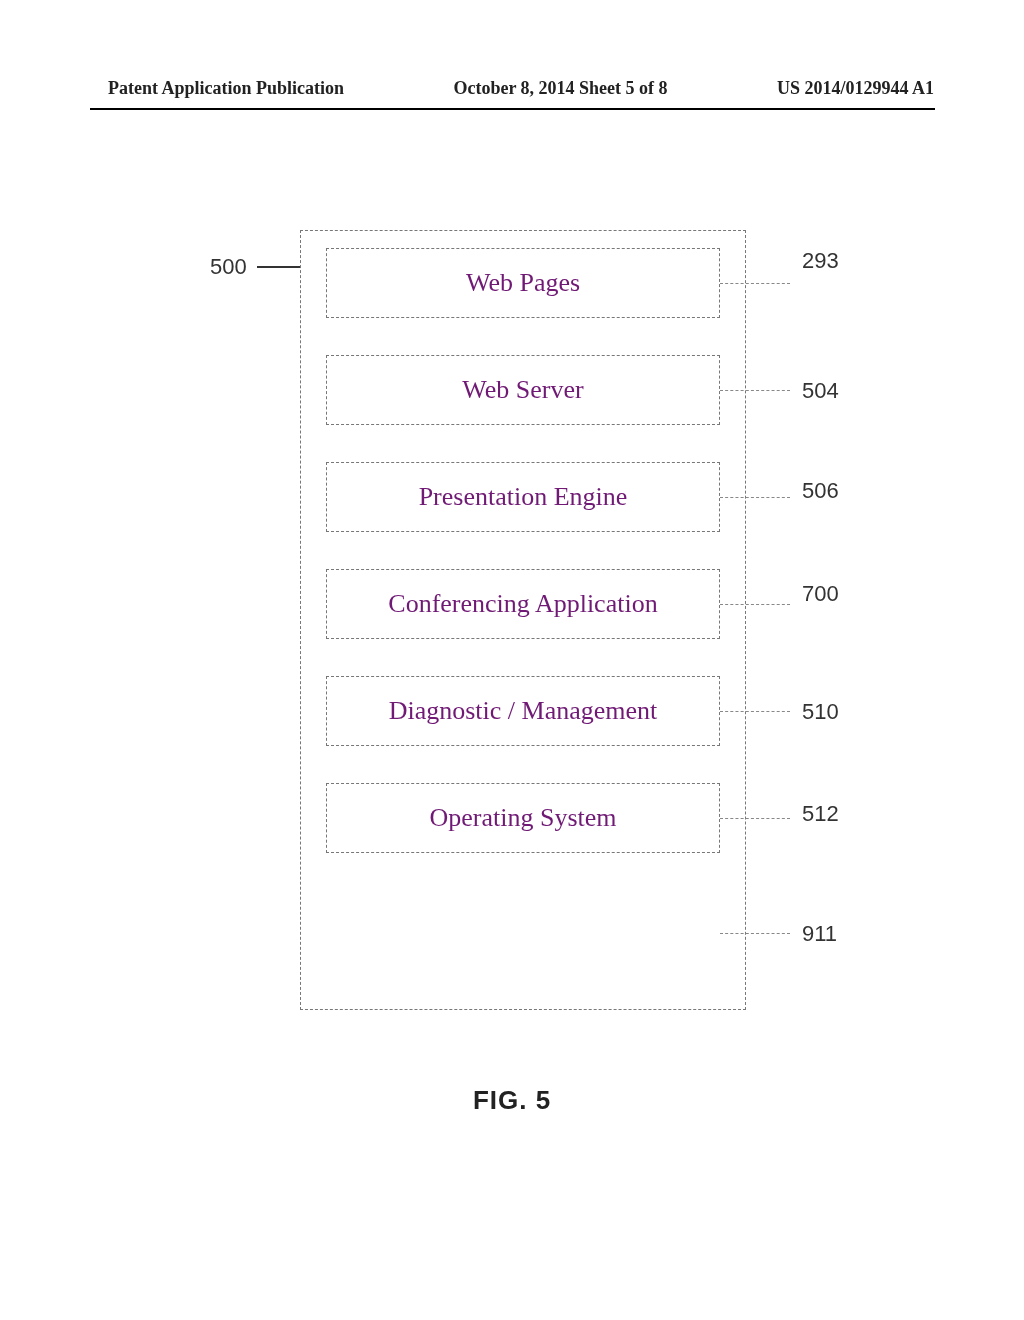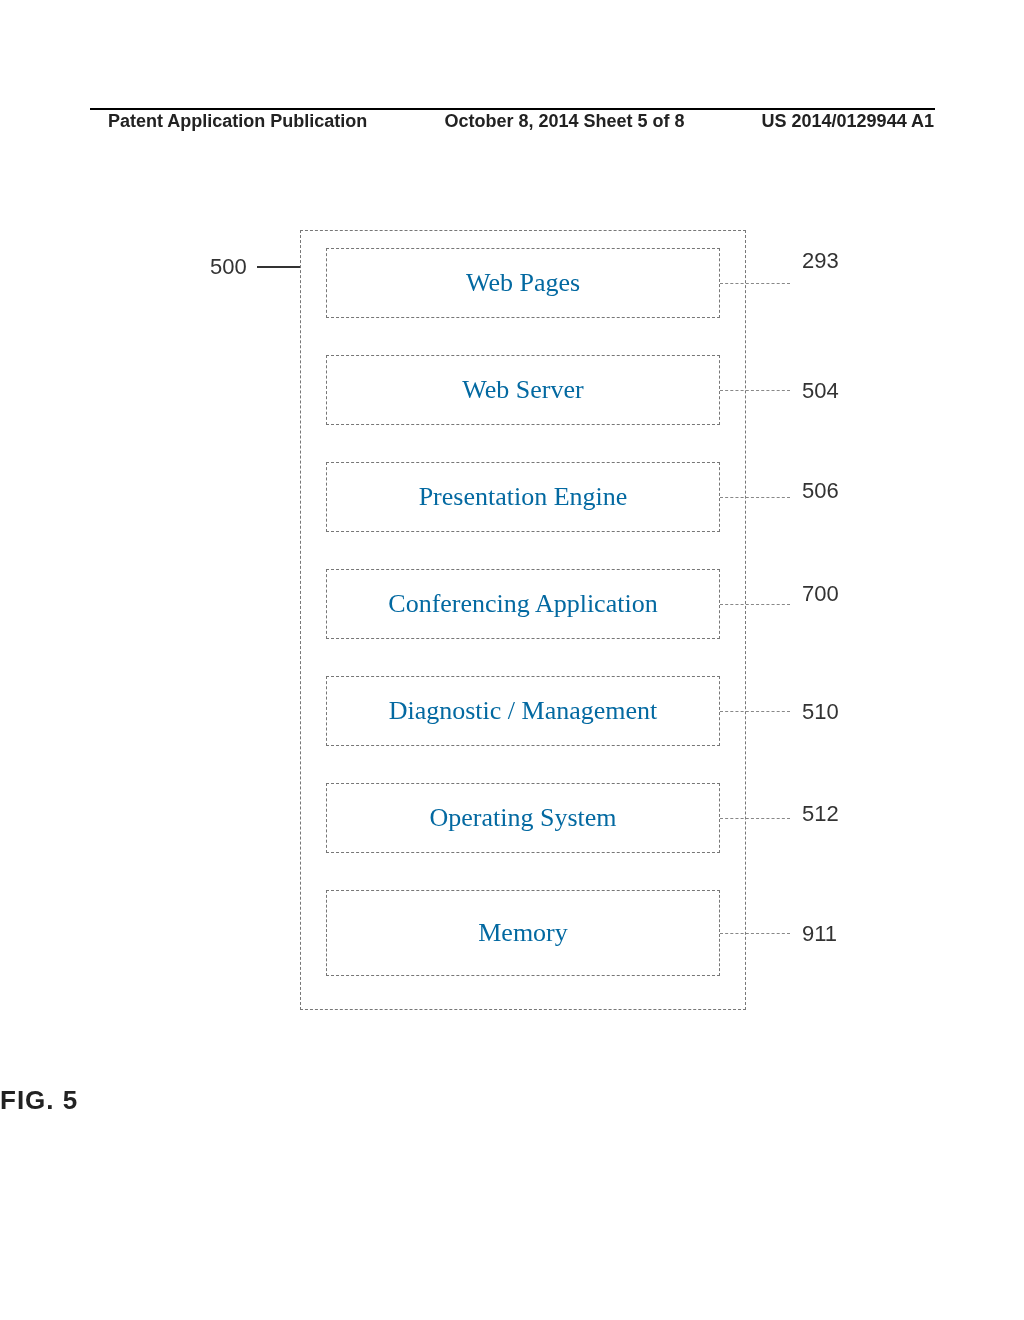--- a/index.html
+++ b/index.html
@@ -17,29 +17,29 @@
     height: 1320px;
   }
   .header {
     position: absolute;
     top: 78px;
     left: 0;
     width: 1024px;
     display: flex;
     justify-content: space-between;
     align-items: baseline;
-    font-family: Liberation Sans, sans-serif;
+    font-family: Liberation Serif, serif;
     font-weight: bold;
     font-size: 18px;
     padding: 0 90px 0 108px;
     box-sizing: border-box;
     color: #222;
   }
   .header .center { font-weight: bold; }
-  .header .right { font-weight: bold; margin-top: 33px; }
+  .header .right { font-weight: bold; }
   .rule {
     position: absolute;
     top: 108px;
     left: 90px;
     width: 845px;
     height: 0;
     border-top: 2px solid #000;
   }
 
   .diagram {
@@ -67,21 +67,21 @@
     position: absolute;
     left: 284px;
     width: 394px;
     height: 70px;
     border: 1px dashed #777;
     box-sizing: border-box;
     display: flex;
     align-items: center;
     justify-content: center;
     font-size: 26px;
-    color: #0369a1;
+    color: #701a75;
     font-family: "Times New Roman", Times, serif;
     background: #fff;
   }
 
   
   .b1 { top: 240px; }
   .b2 { top: 347px; }
   .b3 { top: 454px; }
   .b4 { top: 561px; align-items: center; }
   .b5 { top: 668px; }
@@ -108,21 +108,21 @@
     font-size: 22px;
     color: #333;
     font-family: Arial, Helvetica, sans-serif;
   }
 
   .fig-caption {
     position: absolute;
     left: 0;
     width: 1024px;
     top: 1085px;
-    text-align: left;
+    text-align: center;
     font-family: Arial, Helvetica, sans-serif;
     font-weight: bold;
     font-size: 26px;
     letter-spacing: 1px;
     color: #222;
   }
 </style>
 </head>
 <body>
 
@@ -153,23 +153,20 @@
     </div>
     <div class="ibox b4">
       <span>Conferencing Application</span>
     </div>
     <div class="ibox b6">
       <span>Operating System</span>
     </div>
     <div class="ibox b5">
       <span>Diagnostic / Management</span>
     </div>
-    <div class="ibox b7">
-      <span>Memory</span>
-    </div>
 
     <div class="connector" style="left:678px; top:275px; width:70px;"></div>
     <div class="ref" style="left:760px; top:240px;">293</div>
 
     <div class="connector" style="left:678px; top:382px; width:70px;"></div>
     <div class="ref" style="left:760px; top:370px;">504</div>
 
     <div class="connector" style="left:678px; top:489px; width:70px;"></div>
     <div class="ref" style="left:760px; top:470px;">506</div>
 

